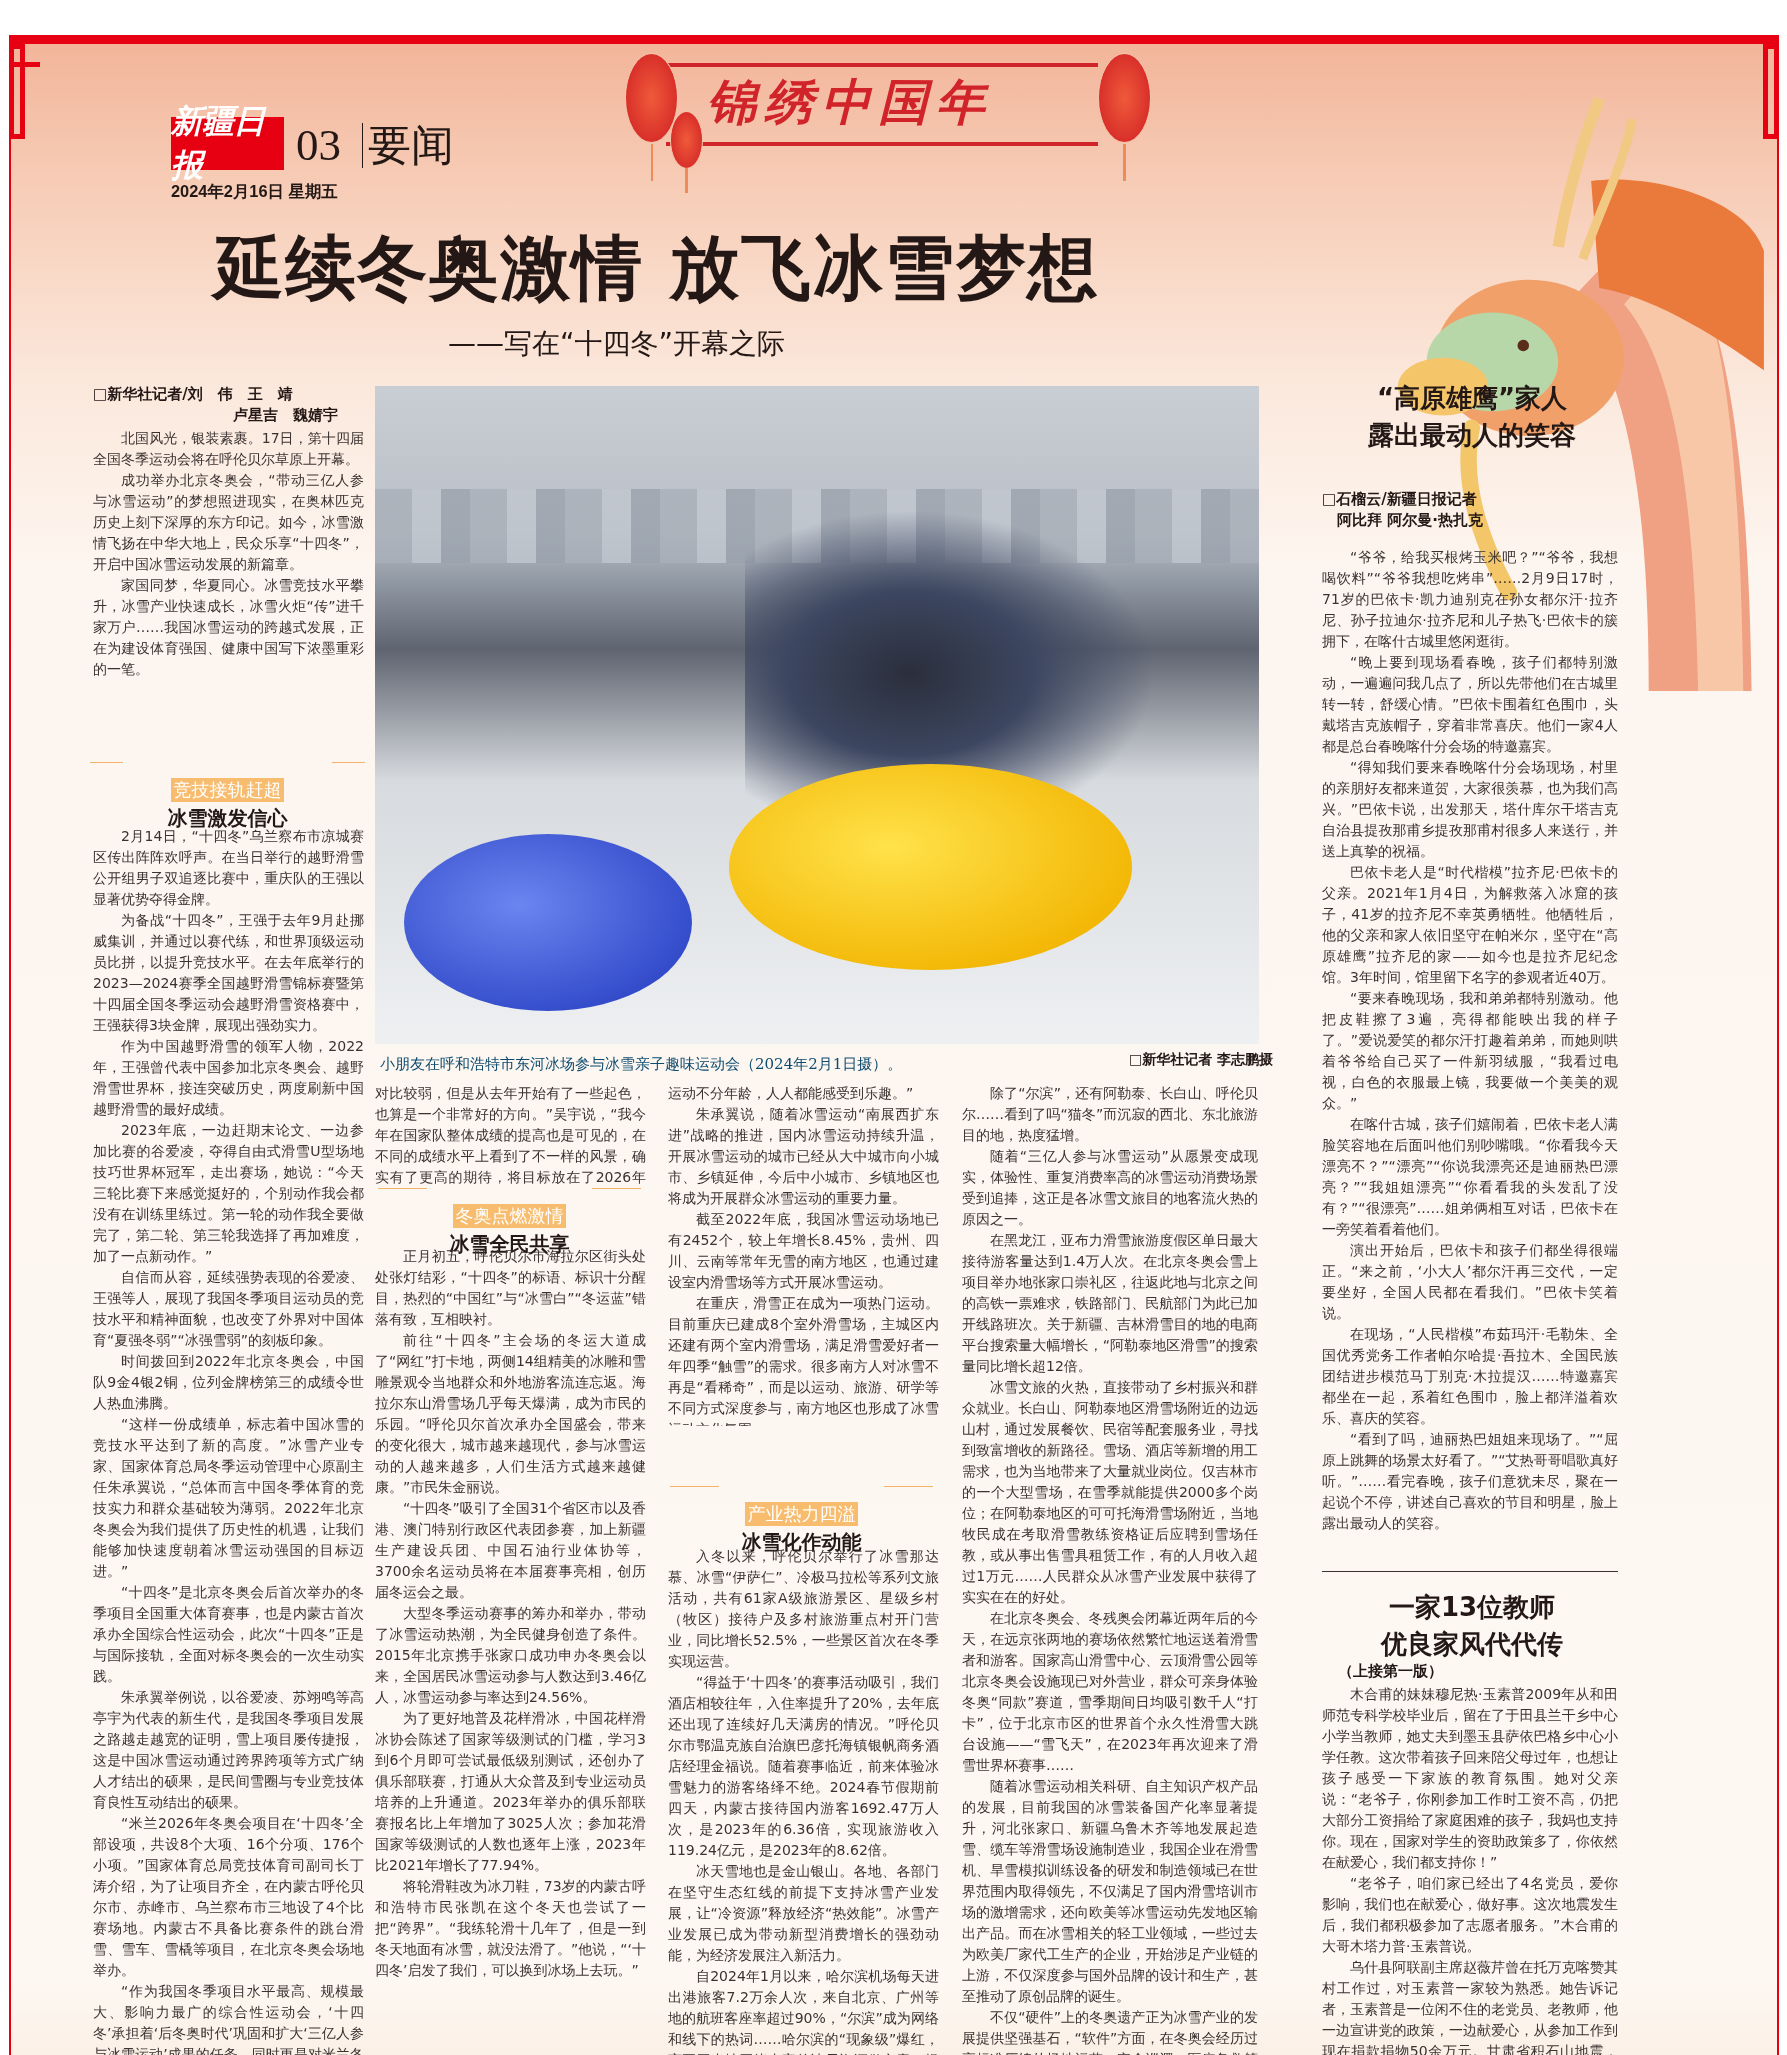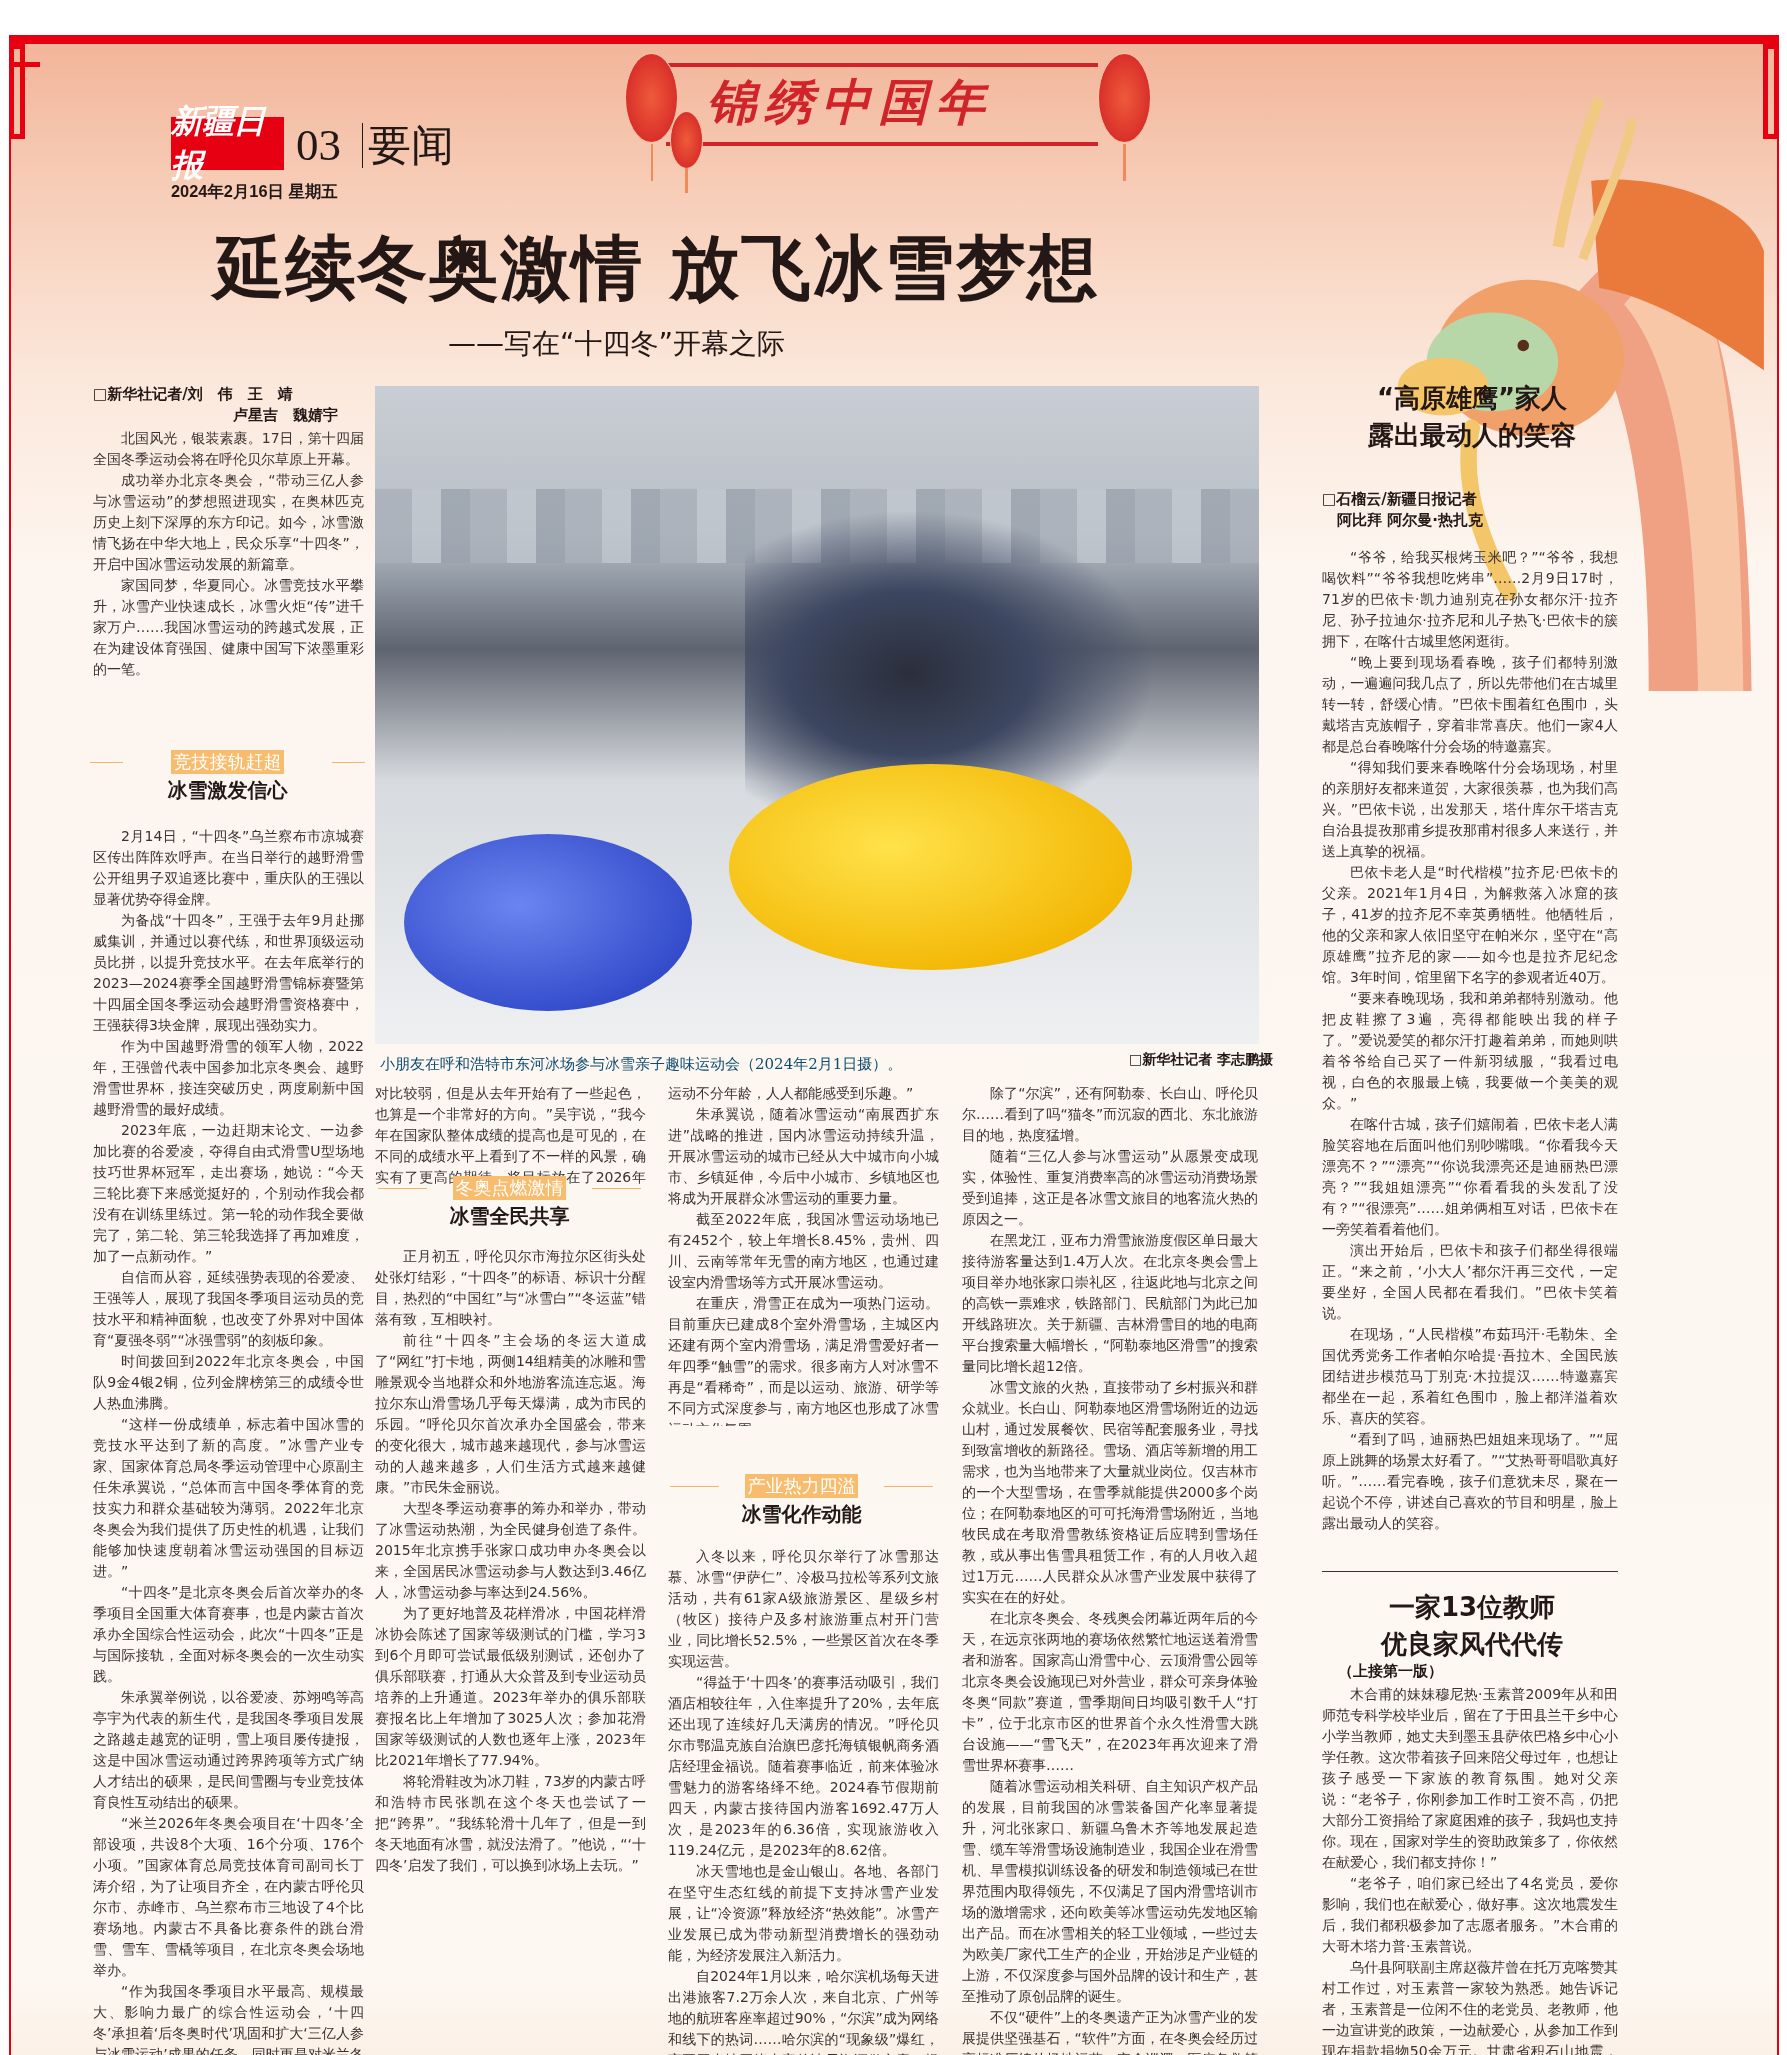--- a/index.html
+++ b/index.html
@@ -47,21 +47,21 @@
   .photo .buildings { position: absolute; left: 0; top: 103px; width: 100%; height: 74px; background: repeating-linear-gradient(90deg, #a9b0b9 0 37px, #c1c7cf 37px 66px, #9aa2ad 66px 95px); opacity: .8; }
   .photo .crowd { position: absolute; left: 370px; top: 123px; width: 411px; height: 329px; background: radial-gradient(ellipse at 40% 50%, #2b2f3c 0%, #3c4660 35%, transparent 70%); }
   .toy { position: absolute; border-radius: 50%; }
   .toy.blue { left: 29px; top: 448px; width: 288px; height: 177px; background: radial-gradient(ellipse at 40% 40%, #6b85f0, #2f47c7 80%); }
   .toy.yellow { left: 354px; top: 378px; width: 403px; height: 206px; background: radial-gradient(ellipse at 40% 40%, #ffe24a, #f2b400 80%); }
   .photo-caption { position: absolute; left: 380px; top: 1055px; font-size: 15px; color: #0c4a6e; font-family: "DejaVu Serif", serif; }
   .photo-credit { position: absolute; left: 1129px; top: 1051px; font-size: 14px; font-weight: bold; color: #231815; }
 
   .section-tag { position: absolute; text-align: center; }
   .section-tag .tag-line { position: absolute; top: 11.5px; height: 1.2px; background: #f5b36a; }
-  .section-tag .tag-box { display: inline-block; background: #f7bc6e; color: #fff; font-size: 18px; padding: 0 2.5px; line-height: 24px; }
+  .section-tag .tag-box { display: inline-block; background: #f7bc6e; color: #fff; font-size: 18px; padding: 0 2.5px; line-height: 24px; margin-top: 28px; }
   .section-tag .tag-sub { display: block; font-size: 20px; font-weight: bold; color: #231815; margin-top: 2.5px; }
 
   .right-title { position: absolute; font-size: 26px; font-weight: bold; color: #231815; text-align: center; line-height: 37px; }
   .rule { position: absolute; height: 1.2px; background: #3a3231; }
 </style>
 </head>
 <body>
 
 <div class="page-frame"></div>
 <div class="corner-bar" style="left:9px;top:44px;width:16.4px;height:95px;border:5px solid #e60012;background:transparent;"></div>
@@ -149,20 +149,21 @@
 </div>
 <div class="section-tag" style="left:372px;top:1176px;width:275px;">
   <div class="tag-line" style="left:6.2px;width:49px;"></div>
   <div class="tag-line" style="right:6.2px;width:49px;"></div>
   <span class="tag-box">冬奥点燃激情</span>
   <span class="tag-sub">冰雪全民共享</span>
 </div>
 <div class="col" style="left:375px;top:1246px;width:271px;height:1077px;">
   <p>正月初五，呼伦贝尔市海拉尔区街头处处张灯结彩，“十四冬”的标语、标识十分醒目，热烈的“中国红”与“冰雪白”“冬运蓝”错落有致，互相映衬。</p>
   <p>前往“十四冬”主会场的冬运大道成了“网红”打卡地，两侧14组精美的冰雕和雪雕景观令当地群众和外地游客流连忘返。海拉尔东山滑雪场几乎每天爆满，成为市民的乐园。“呼伦贝尔首次承办全国盛会，带来的变化很大，城市越来越现代，参与冰雪运动的人越来越多，人们生活方式越来越健康。”市民朱金丽说。</p>
+  <p>“十四冬”吸引了全国31个省区市以及香港、澳门特别行政区代表团参赛，加上新疆生产建设兵团、中国石油行业体协等，3700余名运动员将在本届赛事亮相，创历届冬运会之最。</p>
   <p>大型冬季运动赛事的筹办和举办，带动了冰雪运动热潮，为全民健身创造了条件。2015年北京携手张家口成功申办冬奥会以来，全国居民冰雪运动参与人数达到3.46亿人，冰雪运动参与率达到24.56%。</p>
   <p>为了更好地普及花样滑冰，中国花样滑冰协会陈述了国家等级测试的门槛，学习3到6个月即可尝试最低级别测试，还创办了俱乐部联赛，打通从大众普及到专业运动员培养的上升通道。2023年举办的俱乐部联赛报名比上年增加了3025人次；参加花滑国家等级测试的人数也逐年上涨，2023年比2021年增长了77.94%。</p>
   <p>将轮滑鞋改为冰刀鞋，73岁的内蒙古呼和浩特市民张凯在这个冬天也尝试了一把“跨界”。“我练轮滑十几年了，但是一到冬天地面有冰雪，就没法滑了。”他说，“‘十四冬’启发了我们，可以换到冰场上去玩。”</p>
 
 </div>
 
 <div class="col" style="left:668px;top:1083px;width:271px;height:343px;">
   <p style="text-indent:0;">运动不分年龄，人人都能感受到乐趣。”</p>
   <p>朱承翼说，随着冰雪运动“南展西扩东进”战略的推进，国内冰雪运动持续升温，开展冰雪运动的城市已经从大中城市向小城市、乡镇延伸，今后中小城市、乡镇地区也将成为开展群众冰雪运动的重要力量。</p>
   <p>截至2022年底，我国冰雪运动场地已有2452个，较上年增长8.45%，贵州、四川、云南等常年无雪的南方地区，也通过建设室内滑雪场等方式开展冰雪运动。</p>

